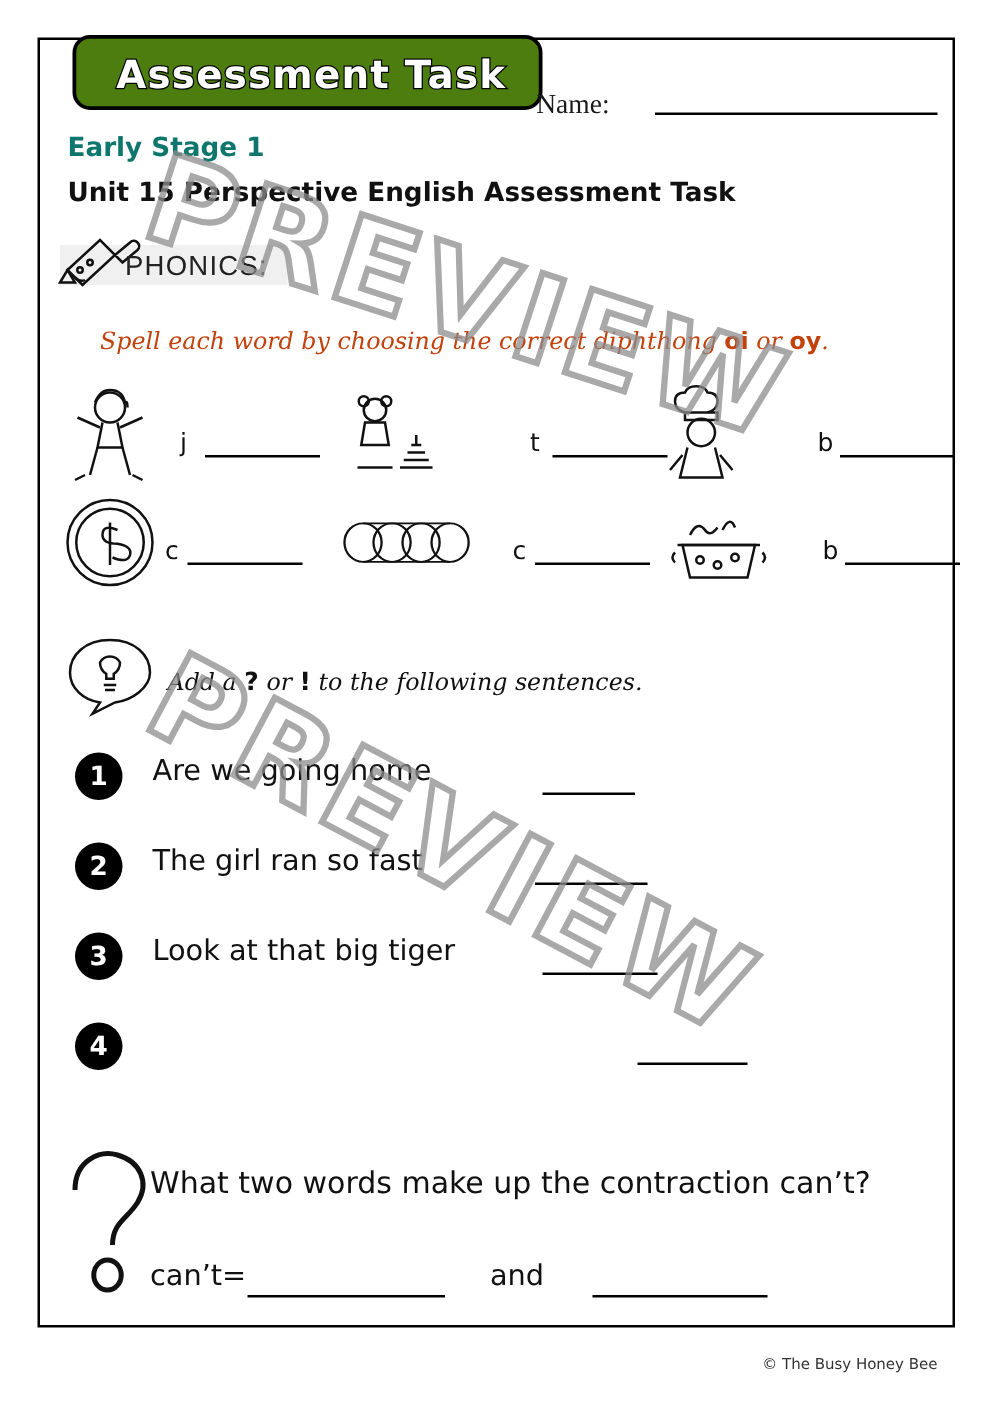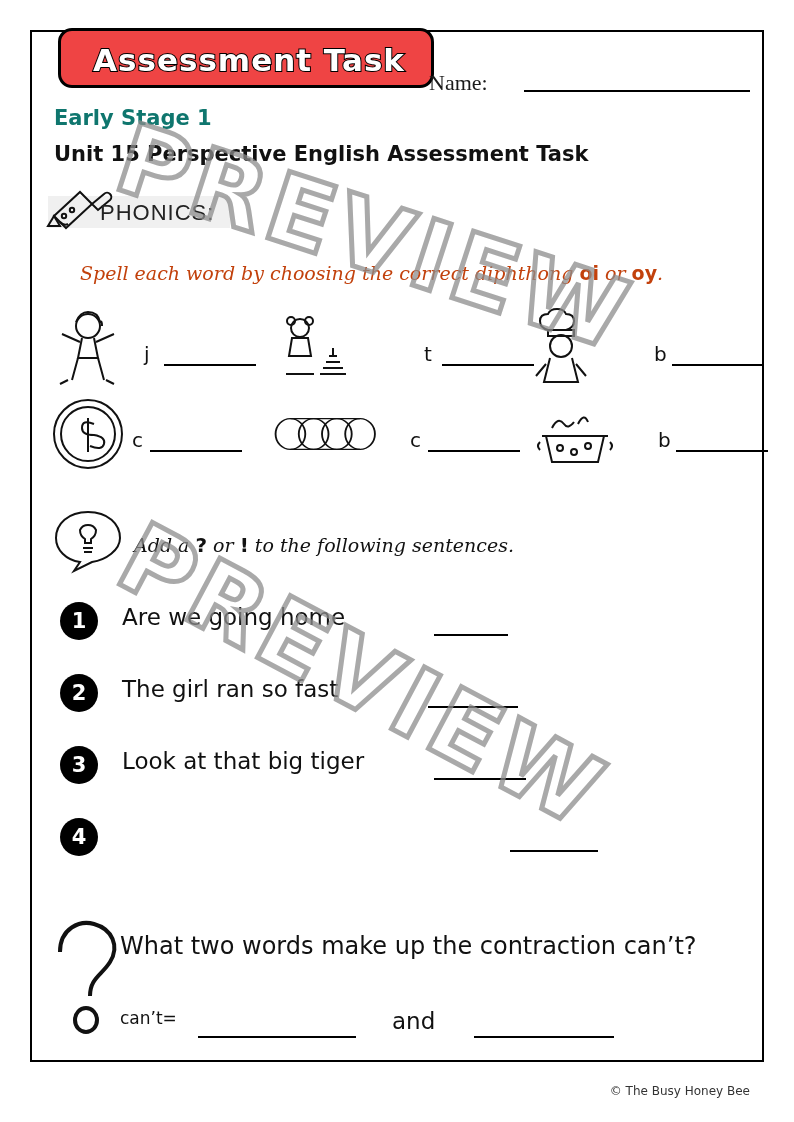--- a/index.html
+++ b/index.html
@@ -34,21 +34,21 @@
 
   
   .title-banner {
     position: absolute;
     left: 58px;
     top: 28px;
     width: 376px;
     height: 60px;
     border: 3px solid #000;
     border-radius: 14px;
-    background: #ef4444;
+    background: #4d7c0f;
     box-sizing: border-box;
   }
   .title-text {
     position: absolute;
     left: 0; top: 0;
     width: 376px;
     height: 60px;
     line-height: 58px;
     text-align: center;
     font-family: "DejaVu Sans", sans-serif;
@@ -247,21 +247,21 @@
     left: 120px;
     top: 932px;
     font-size: 24px;
     color: #111;
     font-family: "DejaVu Sans", sans-serif;
   }
   .contraction-ans {
     position: absolute;
     left: 120px;
     top: 1008px;
-    font-size: 17px;
+    font-size: 23px;
     color: #111;
     font-family: "DejaVu Sans", sans-serif;
   }
   .ca-blank1 {
     position: absolute;
     left: 198px;
     top: 1036px;
     width: 158px;
     border-bottom: 2px solid #000;
   }

